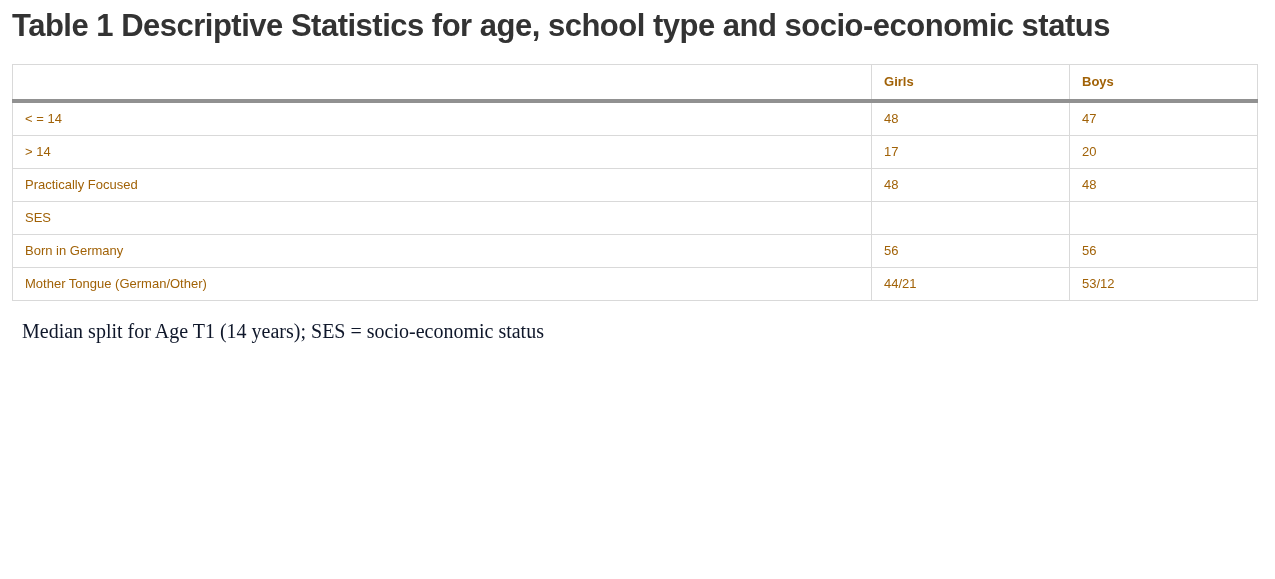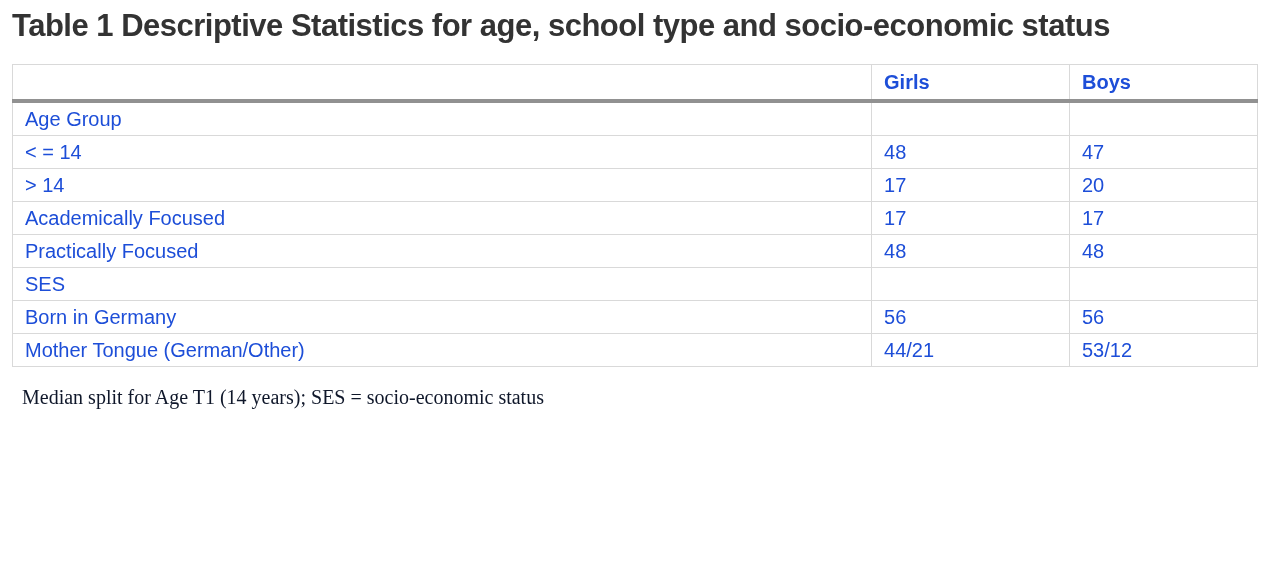--- a/index.html
+++ b/index.html
@@ -39,22 +39,22 @@
     color: #000000;
     text-decoration: underline;
     text-decoration-thickness: 2px;
     text-underline-offset: 4px;
     cursor: pointer;
   }
   table.stats-table {
     margin-top: 12px;
     width: 1246px;
     border-collapse: collapse;
-    font-size: 20px;
-    color: #1d4ed8;
+    font-size: 13px;
+    color: #a16207;
   }
   .stats-table col.c-label { width: 69%; }
   .stats-table col.c-girls { width: 15.9%; }
   .stats-table col.c-boys  { width: 15.1%; }
   .stats-table th, .stats-table td {
     border: 1px solid #d9d9d9;
     padding: 5px 12px;
     text-align: left;
     vertical-align: middle;
     line-height: 22px;
@@ -91,38 +91,28 @@
     </colgroup>
     <thead>
       <tr>
         <th></th>
         <th>Girls</th>
         <th>Boys</th>
       </tr>
     </thead>
     <tbody>
         <tr>
-          <td>Age Group</td>
-          <td></td>
-          <td></td>
-        </tr>
-        <tr>
           <td>&lt; = 14</td>
           <td>48</td>
           <td>47</td>
         </tr>
         <tr>
           <td>&gt; 14</td>
           <td>17</td>
           <td>20</td>
-        </tr>
-        <tr>
-          <td>Academically Focused</td>
-          <td>17</td>
-          <td>17</td>
         </tr>
         <tr>
           <td>Practically Focused</td>
           <td>48</td>
           <td>48</td>
         </tr>
         <tr>
           <td>SES</td>
           <td></td>
           <td></td>

